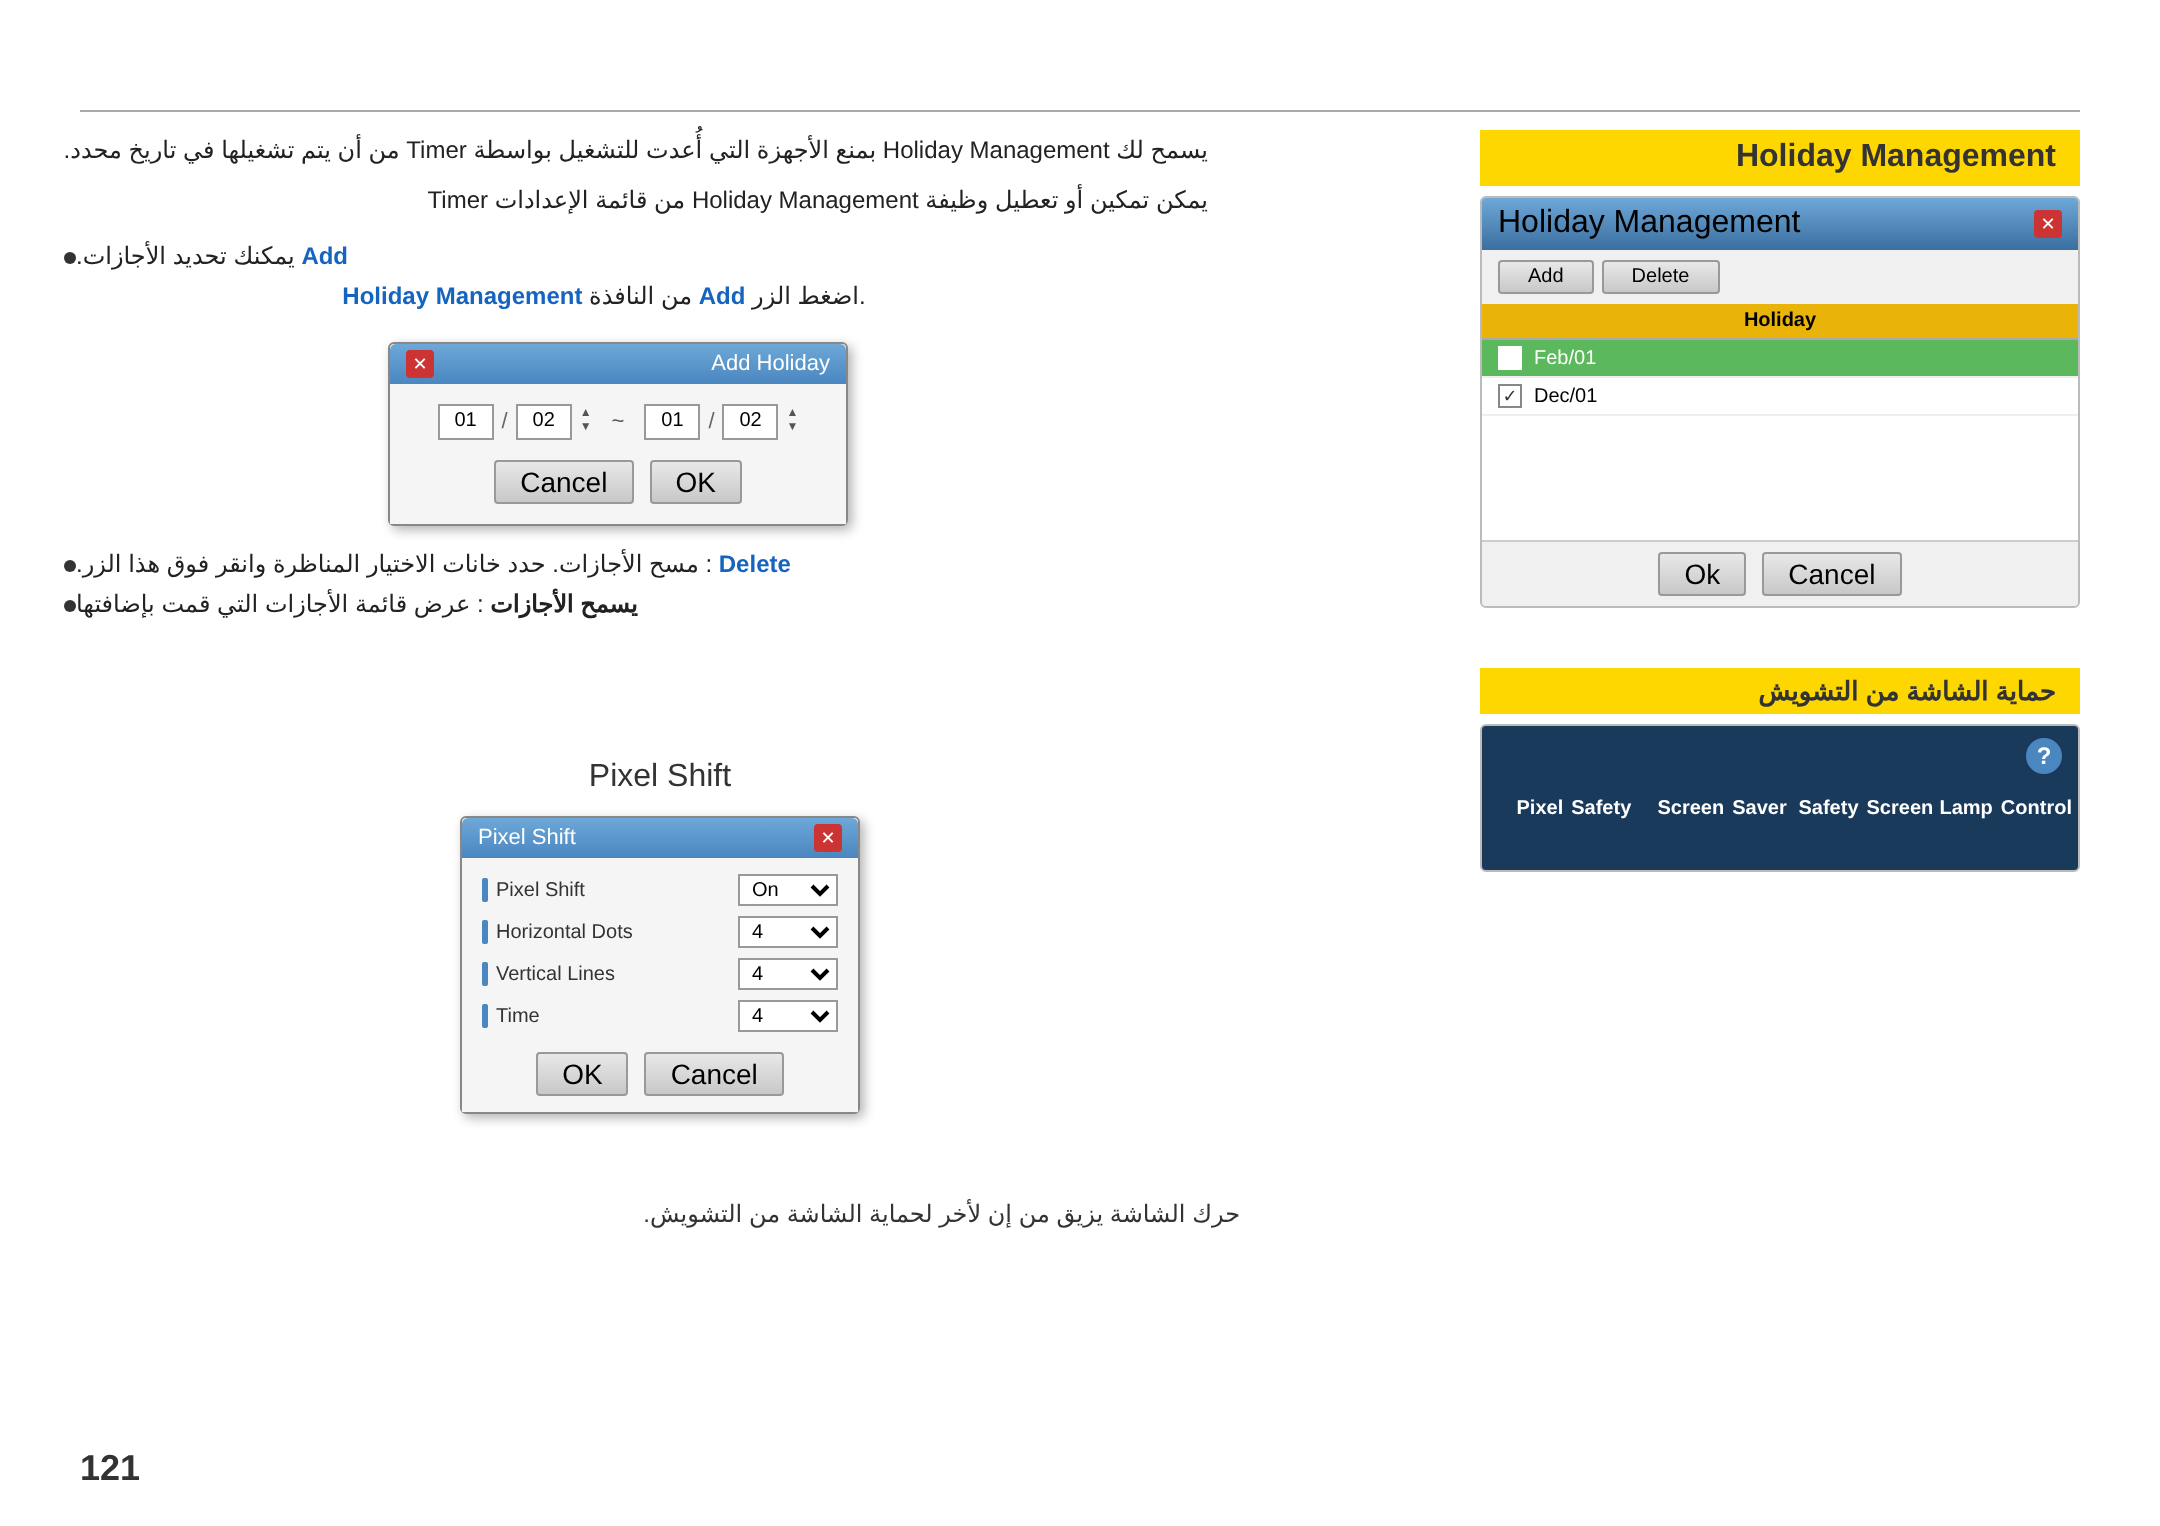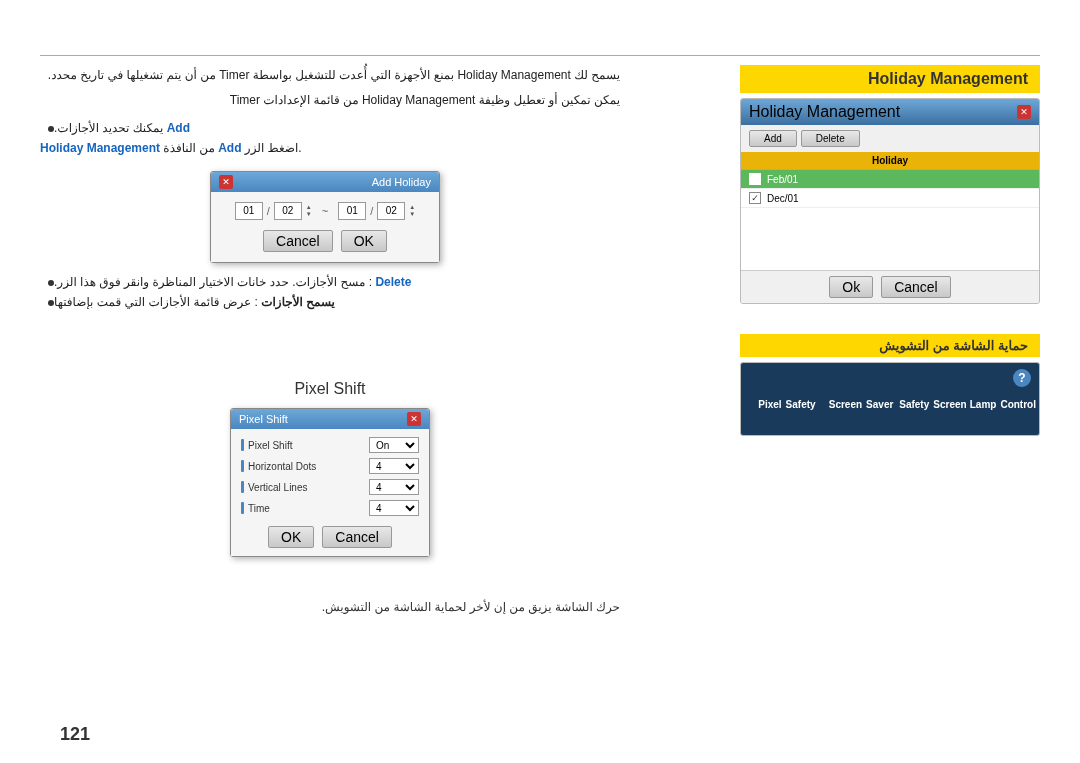--- a/index.html
+++ b/index.html
@@ -13,38 +13,37 @@
     }
 
     
     .page-number {
       position: absolute;
       bottom: 18px;
       left: 40px;
       font-size: 18px;
       color: #333;
       font-weight: bold;
-      margin-left: 20px;
     }
 
     
     .top-divider {
       position: absolute;
       top: 55px;
       left: 40px;
       right: 40px;
       height: 1px;
       background: #aaa;
     }
 
     
     .left-col {
       position: absolute;
       top: 65px;
-      left: 40px;
+      left: 24px;
       width: 580px;
       direction: rtl;
     }
 
     
     .arabic-text {
       font-size: 12px;
       color: #222;
       line-height: 1.7;
       text-align: right;
@@ -441,21 +440,21 @@
   </div>
 
   <div class="bullet-section">
 
     <div class="bullet-item">
       <span>
         <span style="color:#1565C0; font-weight:bold;">Add</span> يمكنك تحديد الأجازات.
       </span>
       <div class="bullet-dot"></div>
     </div>
-    <div style="font-size:12px; color:#222; text-align:left; direction:rtl; margin-bottom:16px; padding-right:14px;">
+    <div style="font-size:12px; color:#222; text-align:center; direction:rtl; margin-bottom:16px; padding-right:14px;">
       .اضغط الزر <span style="color:#1565C0; font-weight:bold;">Add</span> من النافذة <span style="color:#1565C0; font-weight:bold;">Holiday Management</span>
     </div>
 
     <div class="add-holiday-dialog">
       <div class="dialog-titlebar">
         <span>Add Holiday</span>
         <div class="dialog-close-btn">✕</div>
       </div>
       <div class="dialog-body">
         <div class="date-row">

